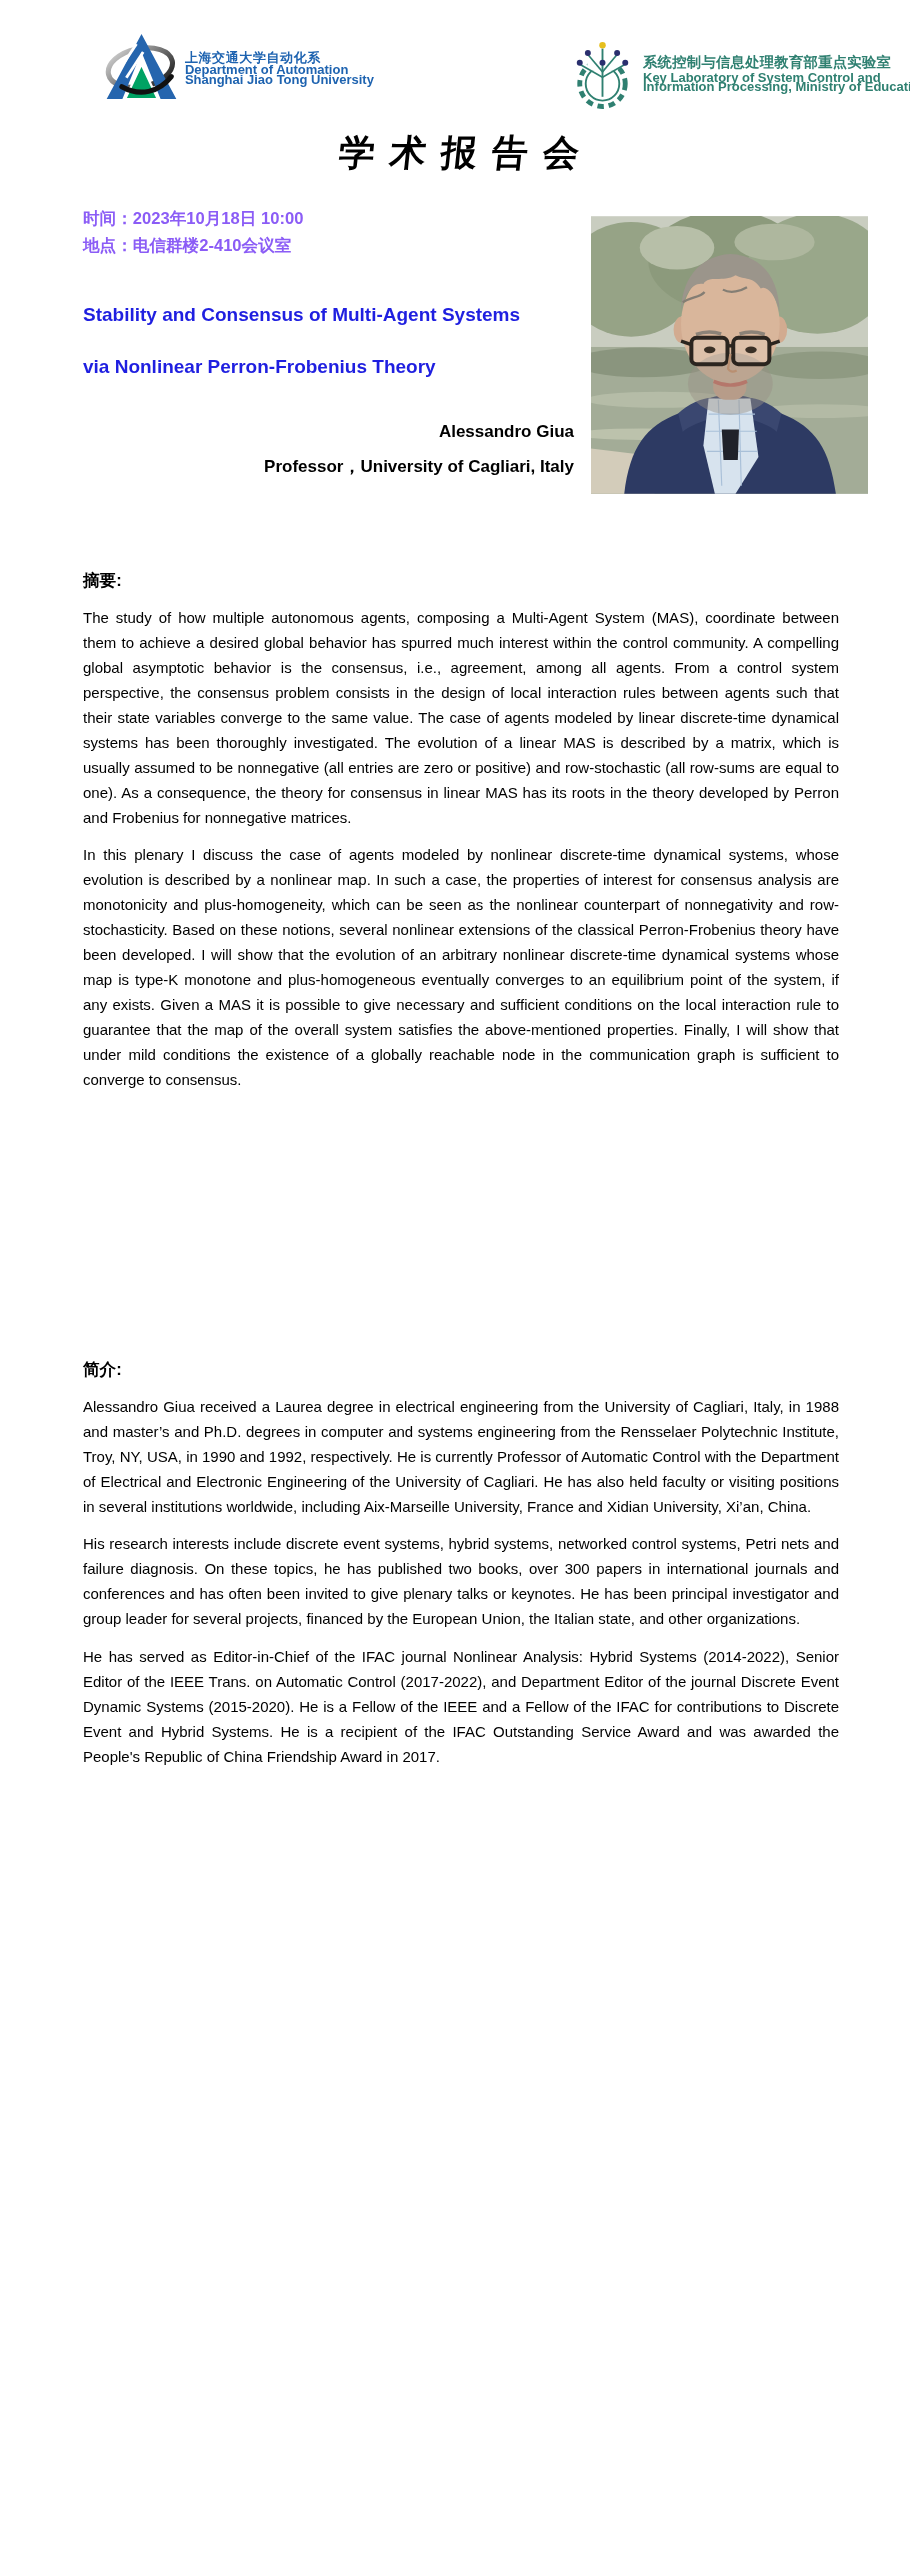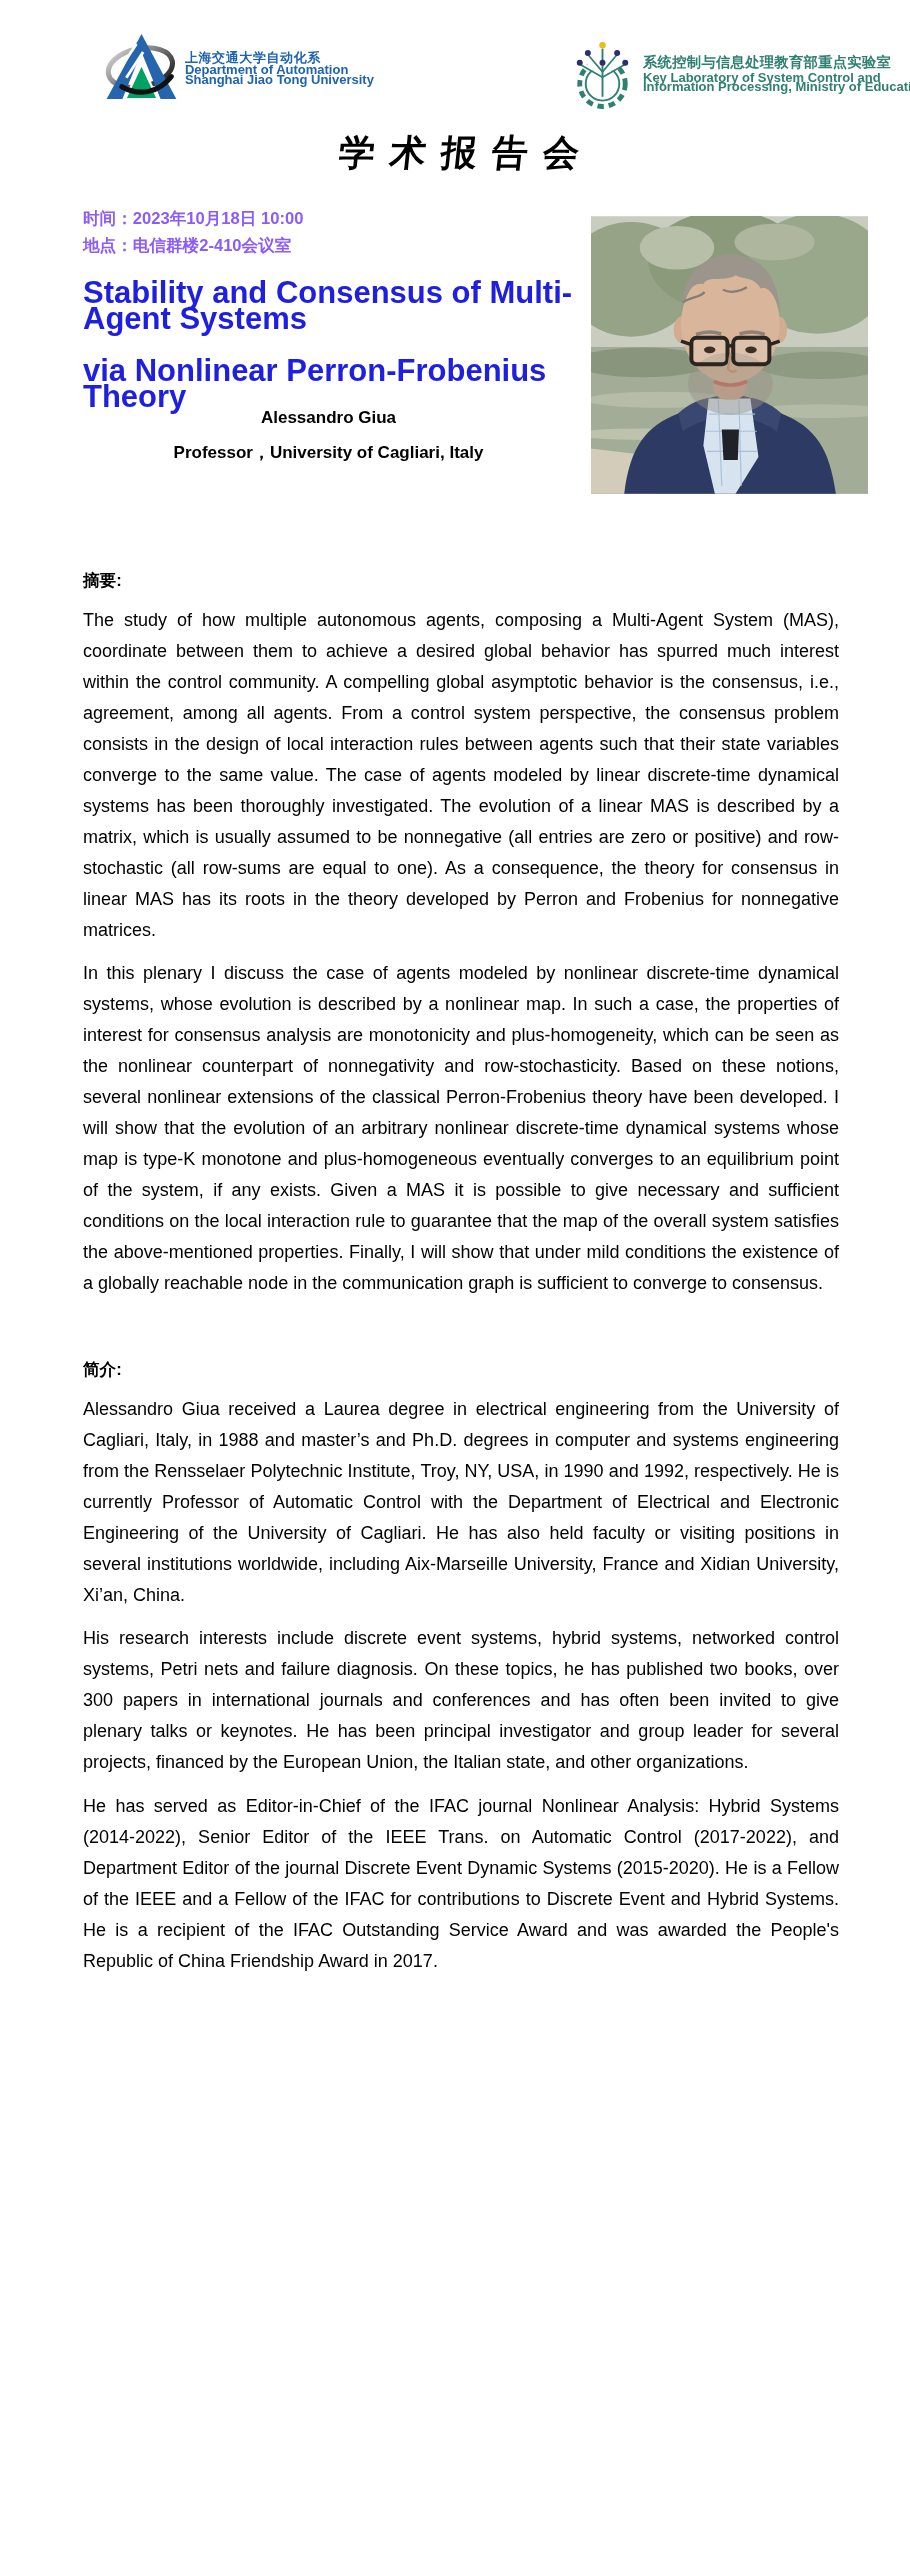--- a/index.html
+++ b/index.html
@@ -26,37 +26,37 @@
   .main-title{
     position:absolute;left:0;top:129px;width:100%;
     text-align:center;
     font-family:"DejaVu Serif","Liberation Serif",serif;
     font-weight:bold;font-size:36px;letter-spacing:15px;
     color:#000;transform:skewX(-6deg);
   }
   
   .event-info{position:absolute;left:83px;top:205px;font-size:16.6px;font-weight:bold;line-height:27px;color:#8b5cf6;}
   
-  .talk-title{position:absolute;left:83px;top:280px;width:516px;
-    font-size:31px;font-weight:bold;color:var(--accent-blue);line-height:26px;}
+  .talk-title{position:absolute;left:83px;top:302px;width:516px;
+    font-size:19px;font-weight:bold;color:var(--accent-blue);line-height:26px;}
   .talk-title .line2{margin-top:26px;}
   
-  .speaker{position:absolute;left:83px;top:408px;width:491px;text-align:center;
+  .speaker{position:absolute;left:83px;top:422px;width:491px;text-align:right;
     font-size:17px;font-weight:bold;color:#000;line-height:20.7px;}
   .speaker .affiliation{margin-top:13.8px;}
   
   .photo{position:absolute;left:591px;top:216px;width:277px;height:278px;overflow:hidden;}
   
   .section{position:absolute;left:83px;width:756px;color:#000;}
   .section.abstract{top:542px;margin-top:28px;}
   .section.bio{top:1359px;}
   .sec-heading{font-size:16.6px;font-weight:bold;line-height:22px;}
   .section p{
     margin:12.6px 0 0 0;
-    font-size:18px;line-height:31px;
+    font-size:15px;line-height:25px;
     text-align:justify;text-align-last:left;
   }
 </style>
 </head>
 <body>
 
 <div class="page">
 
   <div class="left-logo">
     <span>

